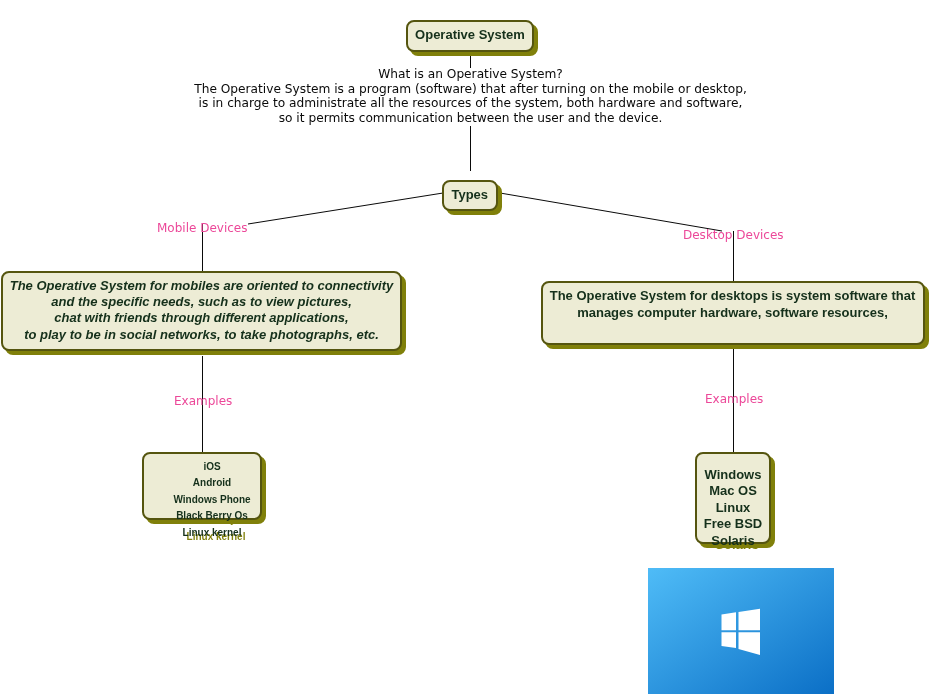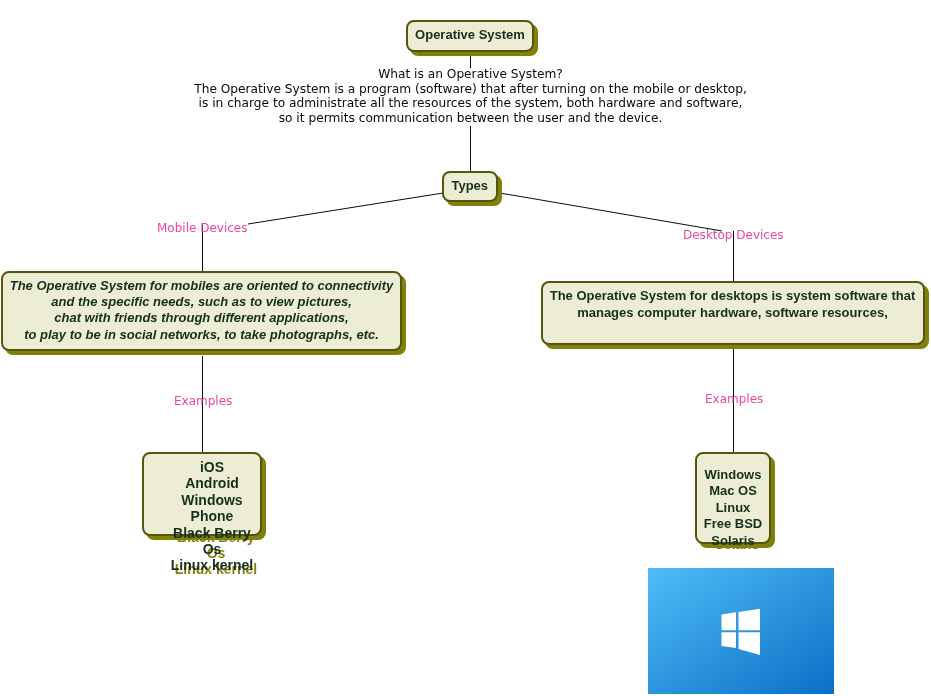--- a/index.html
+++ b/index.html
@@ -37,21 +37,21 @@
     <span>Operative System</span>
   </div>
 
   <div class="para" style="left:5px;top:67px;width:931px;">
     <div>What is an Operative System?</div>
     <div>The Operative System is a program (software) that after turning on the mobile or desktop,</div>
     <div>is in charge to administrate all the resources of the system, both hardware and software,</div>
     <div>so it permits communication between the user and the device.</div>
   </div>
 
-  <div class="node" style="left:442px;top:171px;width:55.5px;height:31px;font-size:13px;line-height:25px;">
+  <div class="node" style="left:442px;top:180px;width:55.5px;height:31px;font-size:13px;line-height:25px;">
     <span>Types</span>
   </div>
 
   <div class="plain" style="left:157px;top:221px;">Mobile Devices</div>
   <div class="plain" style="left:683px;top:228px;">Desktop Devices</div>
 
   <div class="node" style="left:1px;top:271px;width:401px;height:80px;font-size:13px;line-height:16.2px;padding-top:5px;font-style:italic;">
     <div>The Operative System for mobiles are oriented to connectivity</div>
     <div>and the specific needs, such as to view pictures,</div>
     <div>chat with friends through different applications,</div>
@@ -59,21 +59,21 @@
   </div>
 
   <div class="node" style="left:540.5px;top:281.3px;width:384px;height:64px;font-size:13px;line-height:16.3px;padding-top:5px;">
     <div>The Operative System for desktops is system software that</div>
     <div>manages computer hardware, software resources,</div>
   </div>
 
   <div class="plain" style="left:174px;top:394px;">Examples</div>
   <div class="plain" style="left:705px;top:392px;">Examples</div>
 
-  <div class="node" style="left:142px;top:452px;width:120px;height:84px;font-size:14px;line-height:16.4px;padding-top:5px;padding-left:20px;">
+  <div class="node" style="left:142px;top:452px;width:120px;height:68px;font-size:10px;line-height:16.4px;padding-top:5px;padding-left:20px;">
     <div>iOS</div>
     <div>Android</div>
     <div>Windows Phone</div>
     <div>Black Berry Os</div>
     <div>Linux kernel</div>
   </div>
 
   <div class="node" style="left:695px;top:452px;width:76px;height:92px;font-size:13px;line-height:16.4px;padding-top:13px;">
     <div>Windows</div>
     <div>Mac OS</div>

